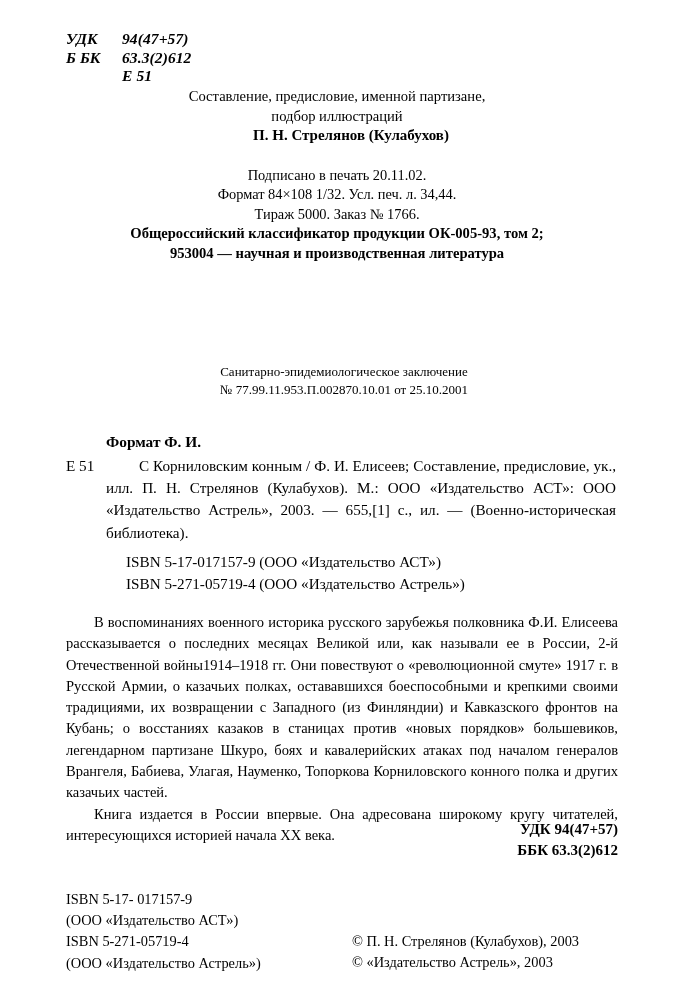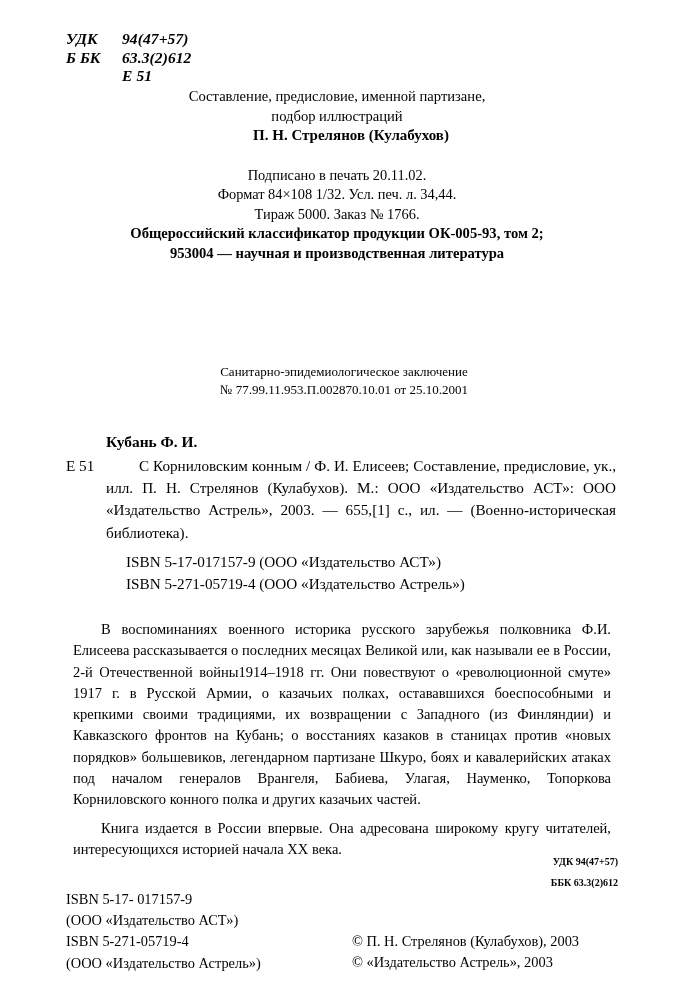--- a/index.html
+++ b/index.html
@@ -134,34 +134,33 @@
   .annotation {
     position: absolute;
     left: 66px;
     right: 56px;
     top: 612px;
     font-size: 14.5px;
     line-height: 21.3px;
     text-align: justify;
   }
   .annotation p {
-    margin: 7px;
+    margin: 0;
     text-indent: 28px;
   }
 
   
   .codes-bottom {
     position: absolute;
     right: 56px;
     top: 819px;
     text-align: right;
     font-weight: bold;
-    font-size: 10px;
+    font-size: 15px;
     line-height: 20.5px;
-    margin-top: 33px;
   }
 
   
   .footer-left {
     position: absolute;
     left: 66px;
     top: 889px;
     font-size: 14.4px;
     line-height: 21.2px;
   }
@@ -203,21 +202,21 @@
     <div class="bold">Общероссийский классификатор продукции ОК-005-93, том 2;</div>
     <div class="bold">953004 — научная и производственная литература</div>
   </div>
 
   <div class="sanitary">
     <div>Санитарно-эпидемиологическое заключение</div>
     <div>№ 77.99.11.953.П.002870.10.01 от 25.10.2001</div>
   </div>
 
   <div class="biblio">
-    <div class="biblio-author">Кубань Ф. И.</div>
+    <div class="biblio-author">Формат Ф. И.</div>
     <div class="biblio-body">
       <span class="biblio-sigla">Е 51</span>
       <p>С Корниловским конным / Ф. И. Елисеев; Составление, предисловие, ук., илл. П. Н. Стрелянов (Кулабухов). М.: ООО «Издательство АСТ»: ООО «Издательство Астрель», 2003. — 655,[1] с., ил. — (Военно-историческая библиотека).</p>
     </div>
   </div>
 
   <div class="isbn-list">
     <div>ISBN 5-17-017157-9 (ООО «Издательство АСТ»)</div>
     <div>ISBN 5-271-05719-4 (ООО «Издательство Астрель»)</div>
   </div>

